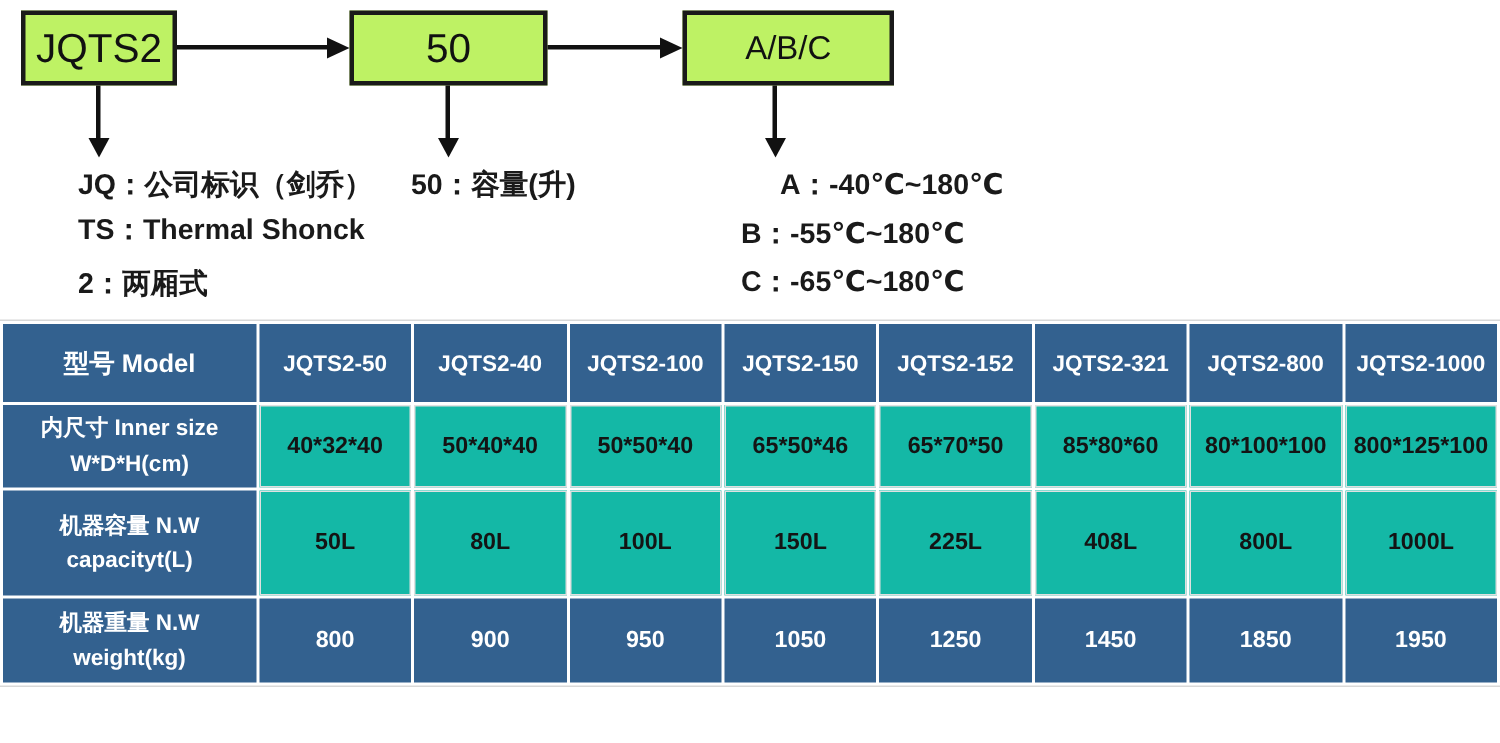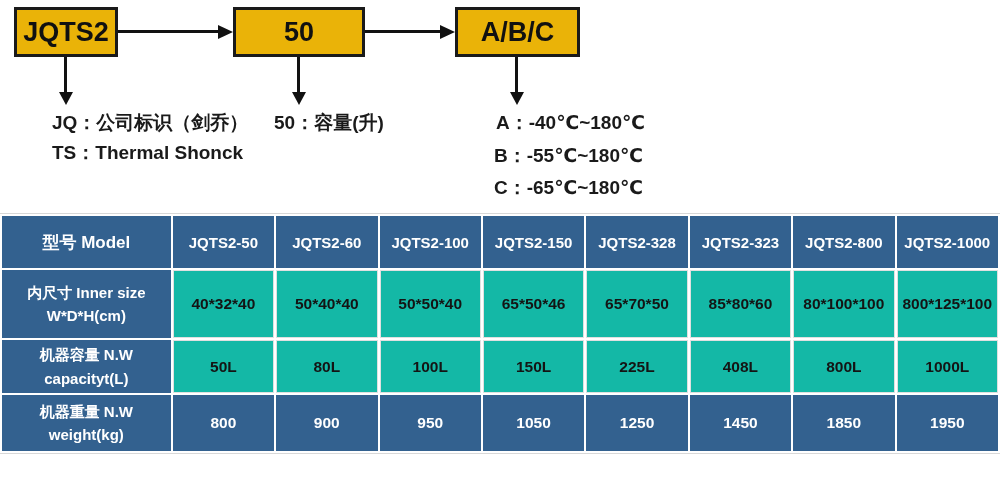--- a/index.html
+++ b/index.html
@@ -8,27 +8,27 @@
     overflow: hidden;
     background: #ffffff;
     font-family: "Liberation Sans", "DejaVu Sans", sans-serif;
   }
   .page { position: relative; width: 1000px; height: 495px; }
 
   
   .diagram { position: absolute; top: 0; left: 0; width: 1000px; height: 216px; }
   .dbox {
     position: absolute; top: 7px; height: 50px;
-    box-sizing: border-box; border: 3px solid #1a1a1a; background: #eab308;
+    box-sizing: border-box; border: 3px solid #1a1a1a; background: #bef264;
     display: flex; align-items: center; justify-content: center;
-    font-weight: 700; font-size: 27px; color: #111; letter-spacing: 0px;
+    font-weight: 400; font-size: 27px; color: #111; letter-spacing: 0px;
   }
   .box-series { left: 14px;  width: 104px; }
   .box-cap    { left: 233px; width: 132px; }
-  .box-temp   { left: 455px; width: 125px; font-size: 27px; }
+  .box-temp   { left: 455px; width: 141px; font-size: 22px; }
 
   .hline { position: absolute; top: 30px; height: 3px; background: #111; }
   .ah-right {
     position: absolute; top: 24.5px; width: 0; height: 0;
     border-top: 7px solid transparent; border-bottom: 7px solid transparent;
     border-left: 15px solid #111;
   }
   .vline { position: absolute; top: 57px; width: 3px; height: 36px; background: #111; }
   .ah-down {
     position: absolute; top: 92px; width: 0; height: 0;
@@ -51,23 +51,23 @@
   }
   col.c0 { width: 168px; }
   col.cm { width: 101px; }
   .spec th, .spec td {
     padding: 0; text-align: center; vertical-align: middle;
     font-weight: 700; overflow: hidden;
   }
   .dark { background: var(--blue, #33618F); color: #ffffff; }
   .light { background: #14b8a6; color: #141414; box-shadow: inset 0 0 0 1px #e0e0e0; }
   tr.hrow  { height: 52px; }
-  tr.row-a { height: 68px; }
+  tr.row-a { height: 55px; }
   tr.row-b { height: 56px; }
-  tr.row-c { height: 53px; }
+  tr.row-c { height: 70px; }
   tr.row-d { height: 56px; }
   .spec th.corner { font-size: 17px; }
   .spec th.model { font-size: 15px; }
   .spec th.lbl { font-size: 15px; line-height: 1.55; }
   .spec td { font-size: 15.5px; }
 </style>
 </head>
 <body>
 
 <div class="page">
@@ -84,22 +84,23 @@
 
     <div class="vline" style="left:64px;"></div>
     <div class="ah-down" style="left:58.5px;"></div>
     <div class="vline" style="left:297px;"></div>
     <div class="ah-down" style="left:291.5px;"></div>
     <div class="vline" style="left:515px;"></div>
     <div class="ah-down" style="left:509.5px;"></div>
 
     <div class="note" style="left:8px;top:110px;">JQ：公司标识（剑乔）</div>
     <div class="note" style="left:8px;top:140px;">TS：Thermal Shonck</div>
+    <div class="note" style="left:8px;top:176px;">2：两厢式</div>
     <div class="note" style="left:230px;top:110px;">50：容量(升)</div>
-    <div class="note" style="left:452px;top:110px;">A：-40℃~180℃</div>
+    <div class="note" style="left:476px;top:110px;">A：-40℃~180℃</div>
     <div class="note" style="left:450px;top:143px;">B：-55℃~180℃</div>
     <div class="note" style="left:450px;top:175px;">C：-65℃~180℃</div>
   </div>
 
   <div class="table-wrap">
     <table class="spec">
       <colgroup>
           <col class="c0">
           <col class="cm">
           <col class="cm">
@@ -107,25 +108,25 @@
           <col class="cm">
           <col class="cm">
           <col class="cm">
           <col class="cm">
           <col class="cm">
         </colgroup>
       <thead>
         <tr class="hrow">
           <th class="dark corner">型号 Model</th>
           <th class="dark model">JQTS2-50</th>
-          <th class="dark model">JQTS2-60</th>
+          <th class="dark model">JQTS2-40</th>
           <th class="dark model">JQTS2-100</th>
           <th class="dark model">JQTS2-150</th>
-          <th class="dark model">JQTS2-328</th>
-          <th class="dark model">JQTS2-323</th>
+          <th class="dark model">JQTS2-152</th>
+          <th class="dark model">JQTS2-321</th>
           <th class="dark model">JQTS2-800</th>
           <th class="dark model">JQTS2-1000</th>
         </tr>
       </thead>
       <tbody>
         <tr class="row-a">
           <th class="dark lbl">
             <span>内尺寸 Inner size</span><br>
             <span>W*D*H(cm)</span>
           </th>

